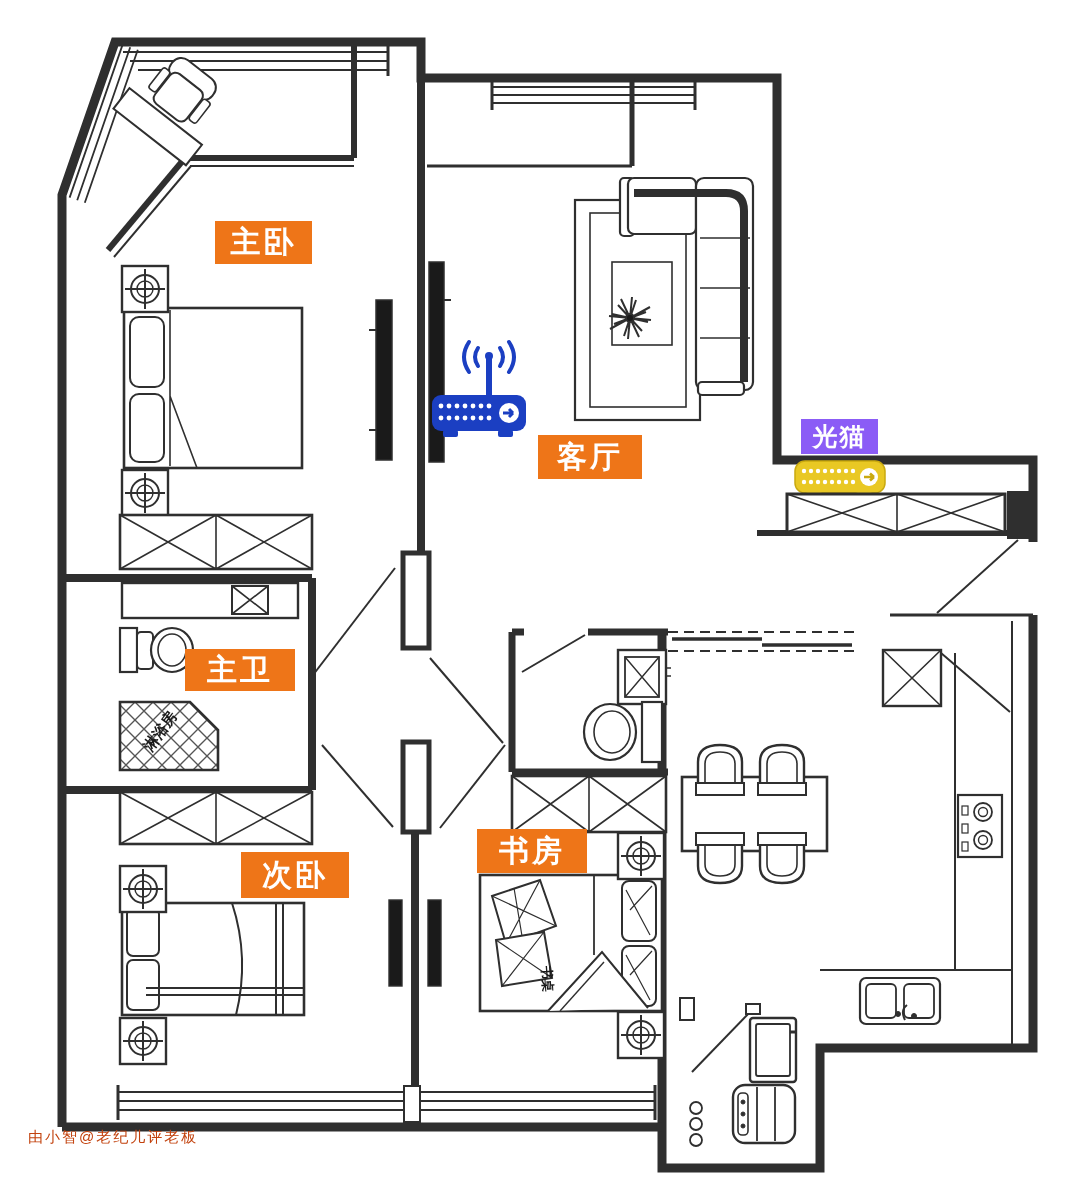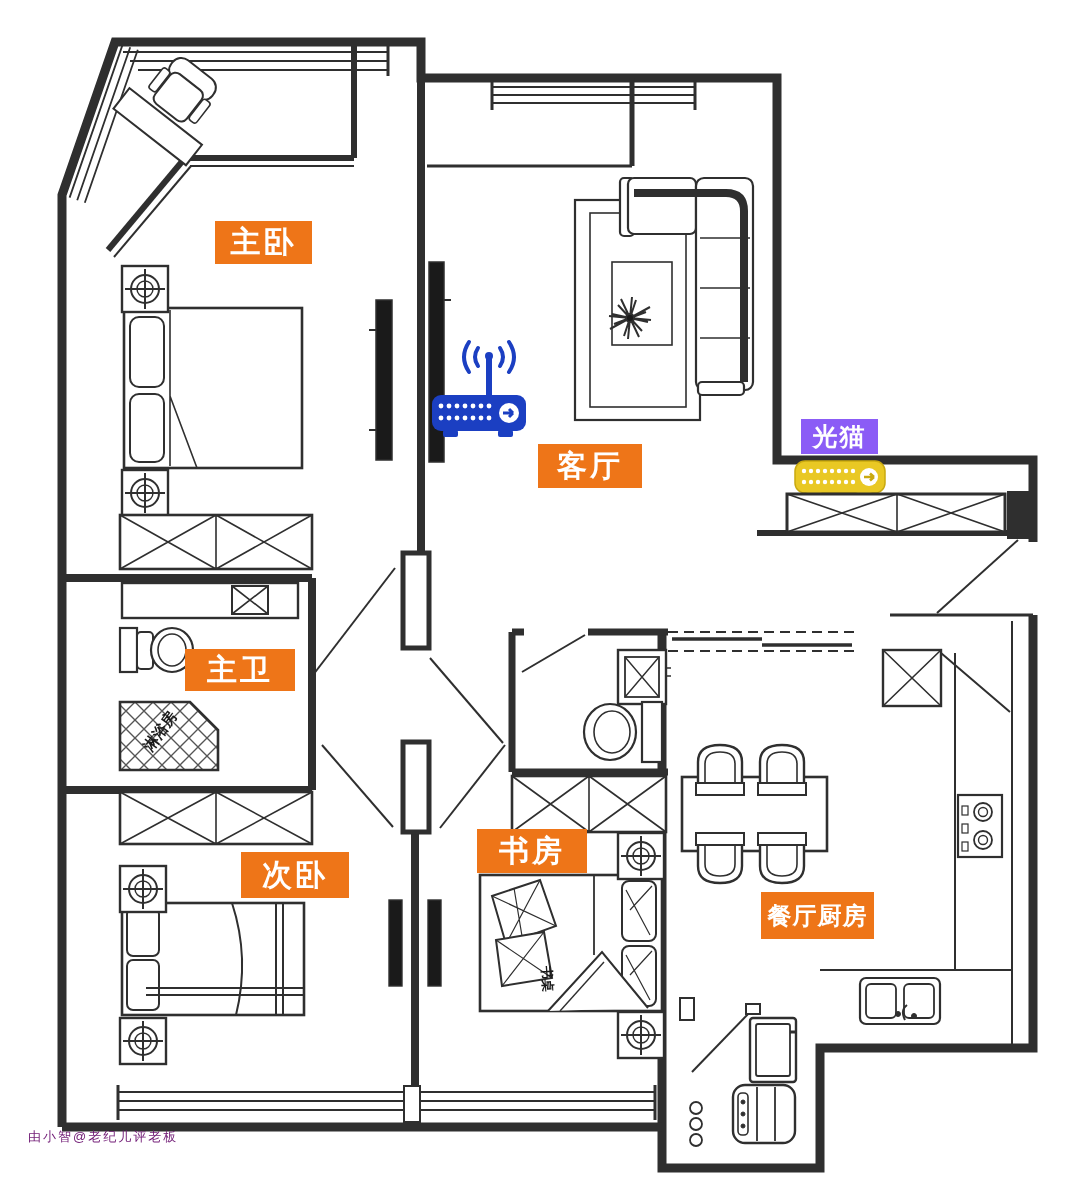--- a/index.html
+++ b/index.html
@@ -6,21 +6,21 @@
   #stage{position:relative;width:1080px;height:1186px;background:#ffffff;overflow:hidden;
          font-family:"Liberation Sans",sans-serif;}
   #plan-svg{position:absolute;left:0;top:0;}
   .room-label{position:absolute;display:flex;align-items:center;justify-content:center;
       background:#ee7518;color:#ffffff;font-weight:bold;font-size:30px;letter-spacing:3px;
       font-family:"Liberation Sans",sans-serif;}
   .room-label.small{font-size:24px;letter-spacing:1px;}
   .room-label.modem{background:#8b5cf6;font-size:25px;letter-spacing:2px;}
   .rot-note{position:absolute;color:#1a1a1a;font-weight:bold;white-space:nowrap;
       font-family:"Liberation Sans",sans-serif;}
-  #watermark{position:absolute;left:28px;top:1128px;font-size:13px;color:#701a75;
+  #watermark{position:absolute;left:28px;top:1128px;font-size:15px;color:#c2410c;
       letter-spacing:2px;font-family:"Liberation Sans",sans-serif;}
 </style>
 </head>
 <body>
 
 <div id="stage">
 
 <svg id="plan-svg" width="1080" height="1186" viewBox="0 0 1080 1186">
   <defs>
     <pattern id="lattice" width="18" height="18" patternUnits="userSpaceOnUse">
@@ -309,31 +309,30 @@
     <circle cx="696" cy="1108" r="6" stroke-width="1.8"></circle>
     <circle cx="696" cy="1124" r="6" stroke-width="1.8"></circle>
     <circle cx="696" cy="1140" r="6" stroke-width="1.8"></circle>
     <rect x="680" y="998" width="14" height="22" stroke-width="2"></rect>
     <rect x="746" y="1004" width="14" height="10" stroke-width="2"></rect>
   </g>
 </svg>
 
 <div class="room-label" style="left:215px;top:221px;width:97px;height:43px;">主卧</div>
 
-<div class="room-label" style="left:538px;top:444px;width:104px;height:44px;">客厅</div>
+<div class="room-label" style="left:538px;top:435px;width:104px;height:44px;">客厅</div>
 
 <div class="room-label modem" style="left:801px;top:419px;width:77px;height:35px;">光猫</div>
 
 <div class="room-label" style="left:185px;top:649px;width:110px;height:42px;">主卫</div>
 
 <div class="room-label" style="left:205px;top:852px;width:108px;height:46px;margin-left:36px;">次卧</div>
 
 <div class="room-label" style="left:437px;top:829px;width:110px;height:44px;margin-left:40px;">书房</div>
 
-<div class="room-label small" style="left:761px;top:892px;width:113px;height:47px;">餐厅厨房</div>
 
 <div class="rot-note" style="left:138px;top:722px;font-size:15px;transform:rotate(-54deg);">淋浴房</div>
 
 <div class="rot-note" style="left:534px;top:970px;font-size:13px;transform:rotate(86deg);">书桌</div>
 
 <div id="watermark">由小智@老纪儿评老板</div>
 
 </div>
 
 </body></html>

